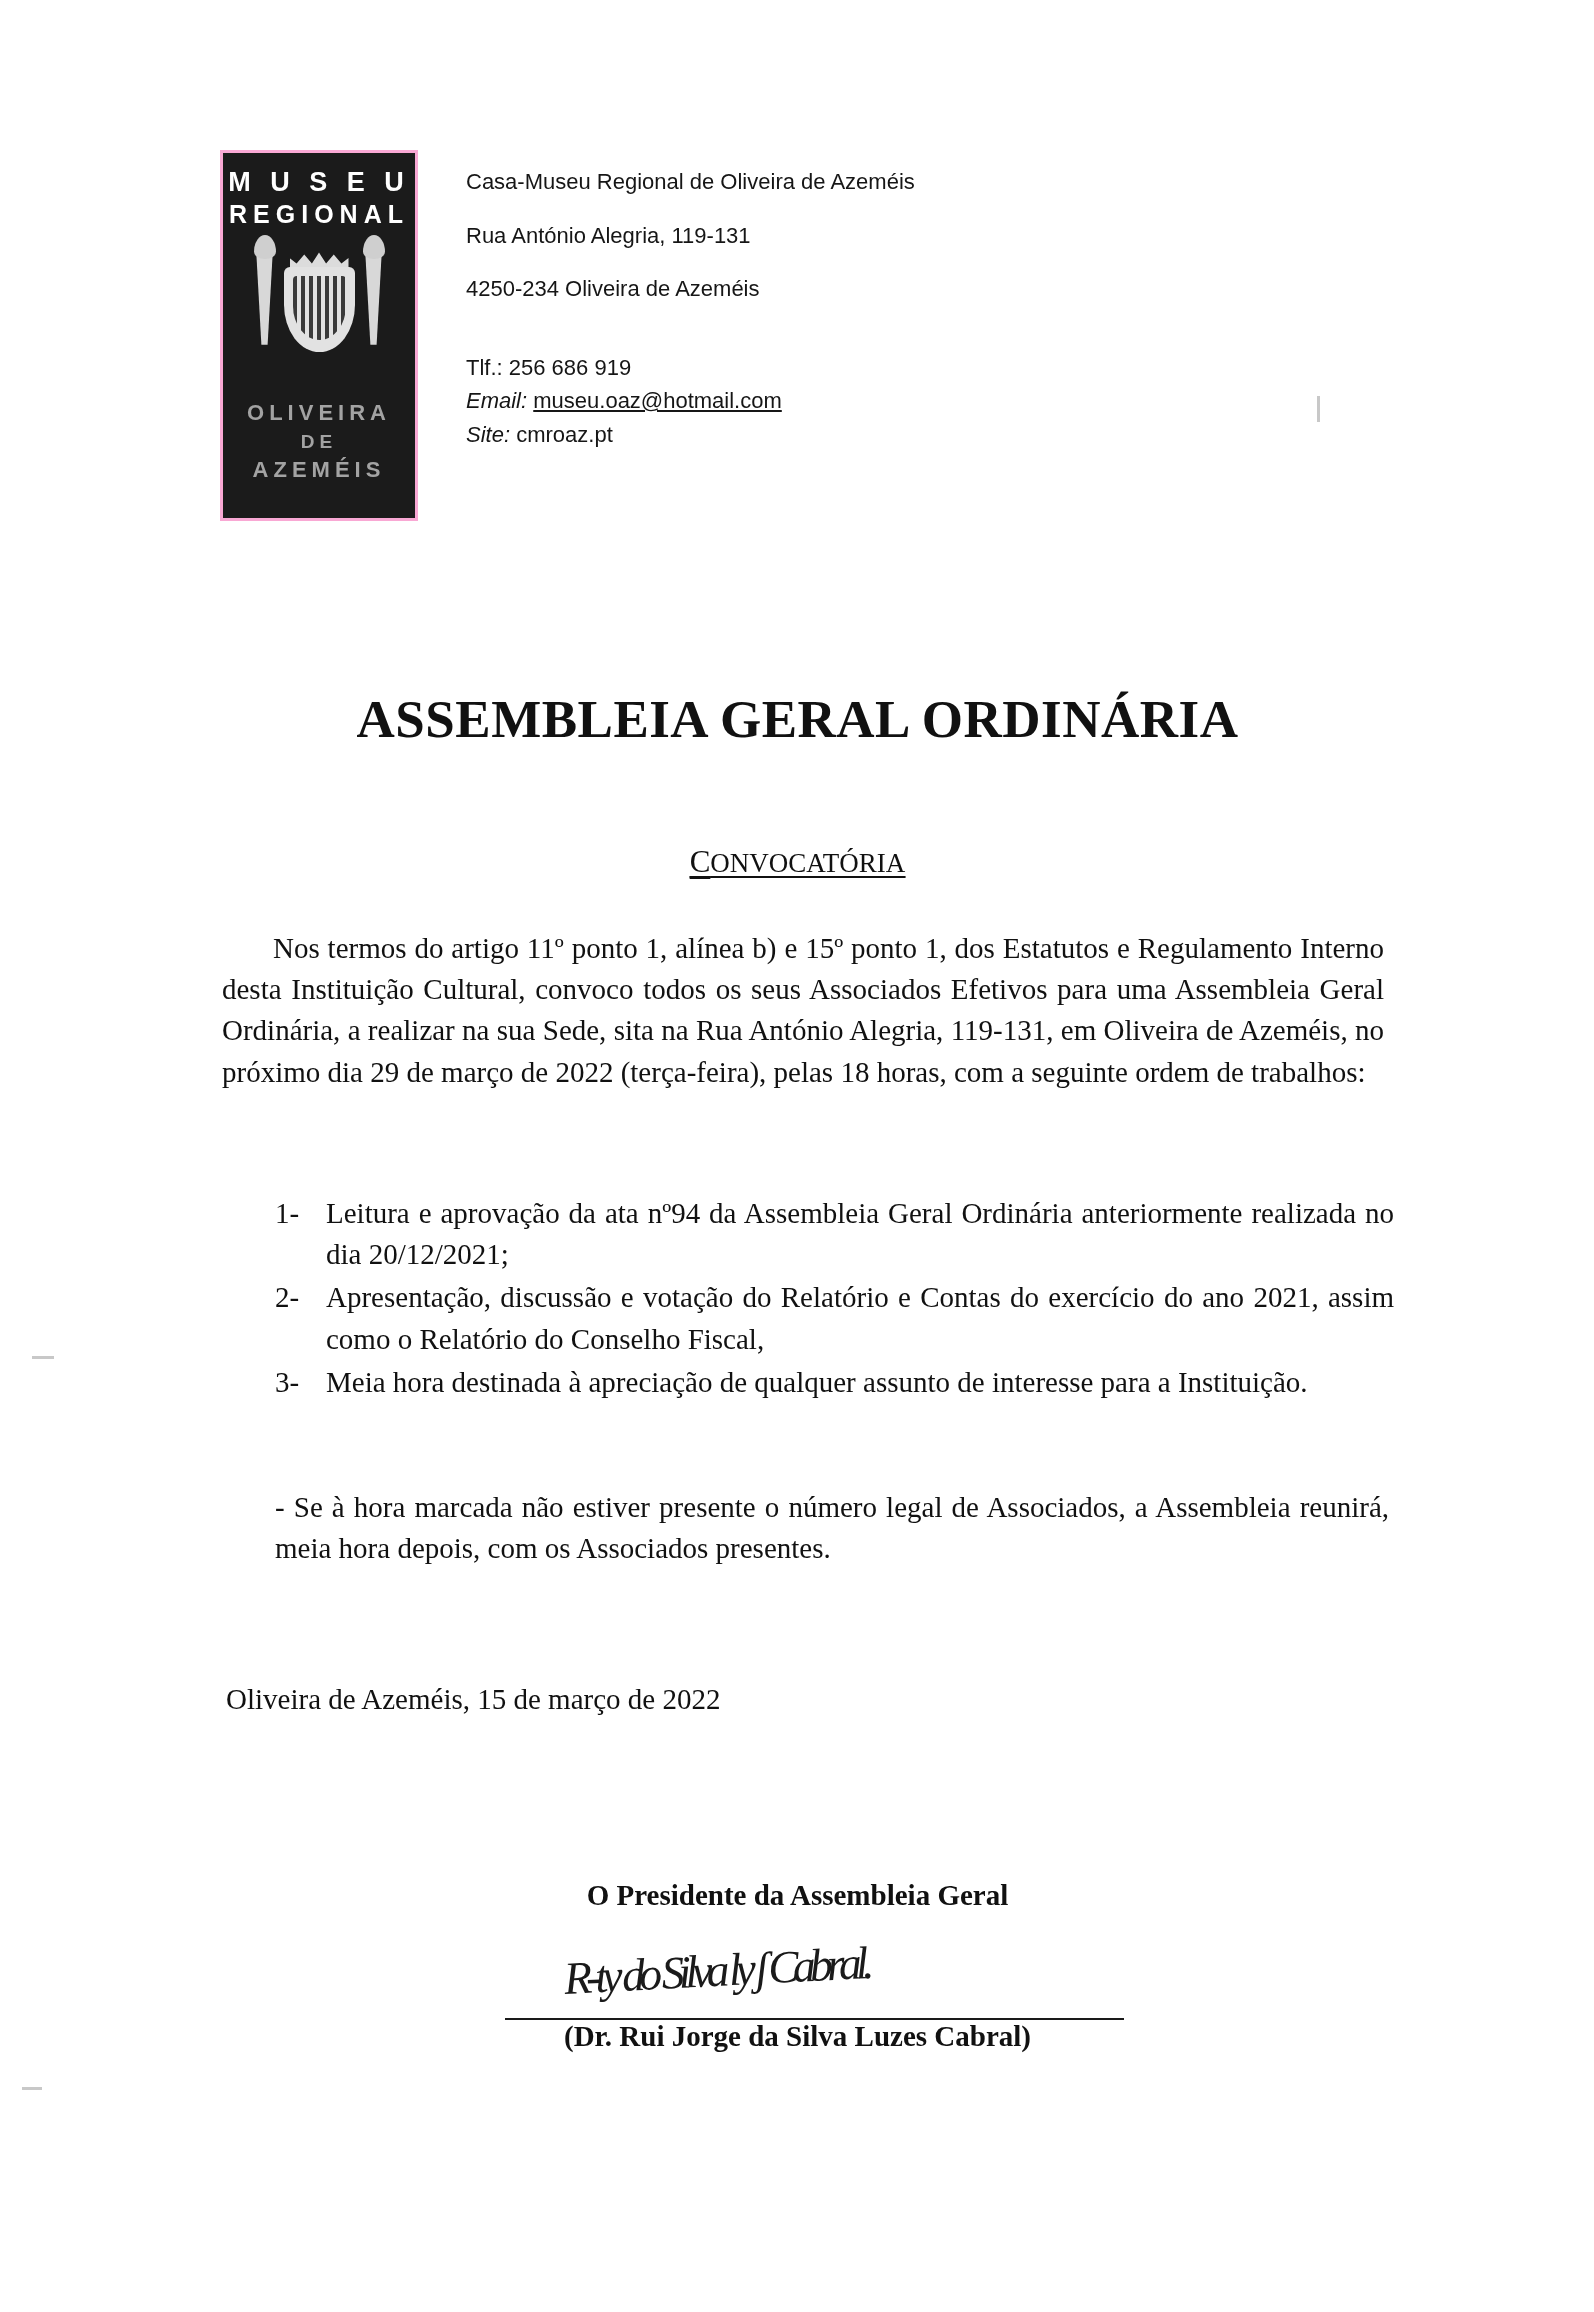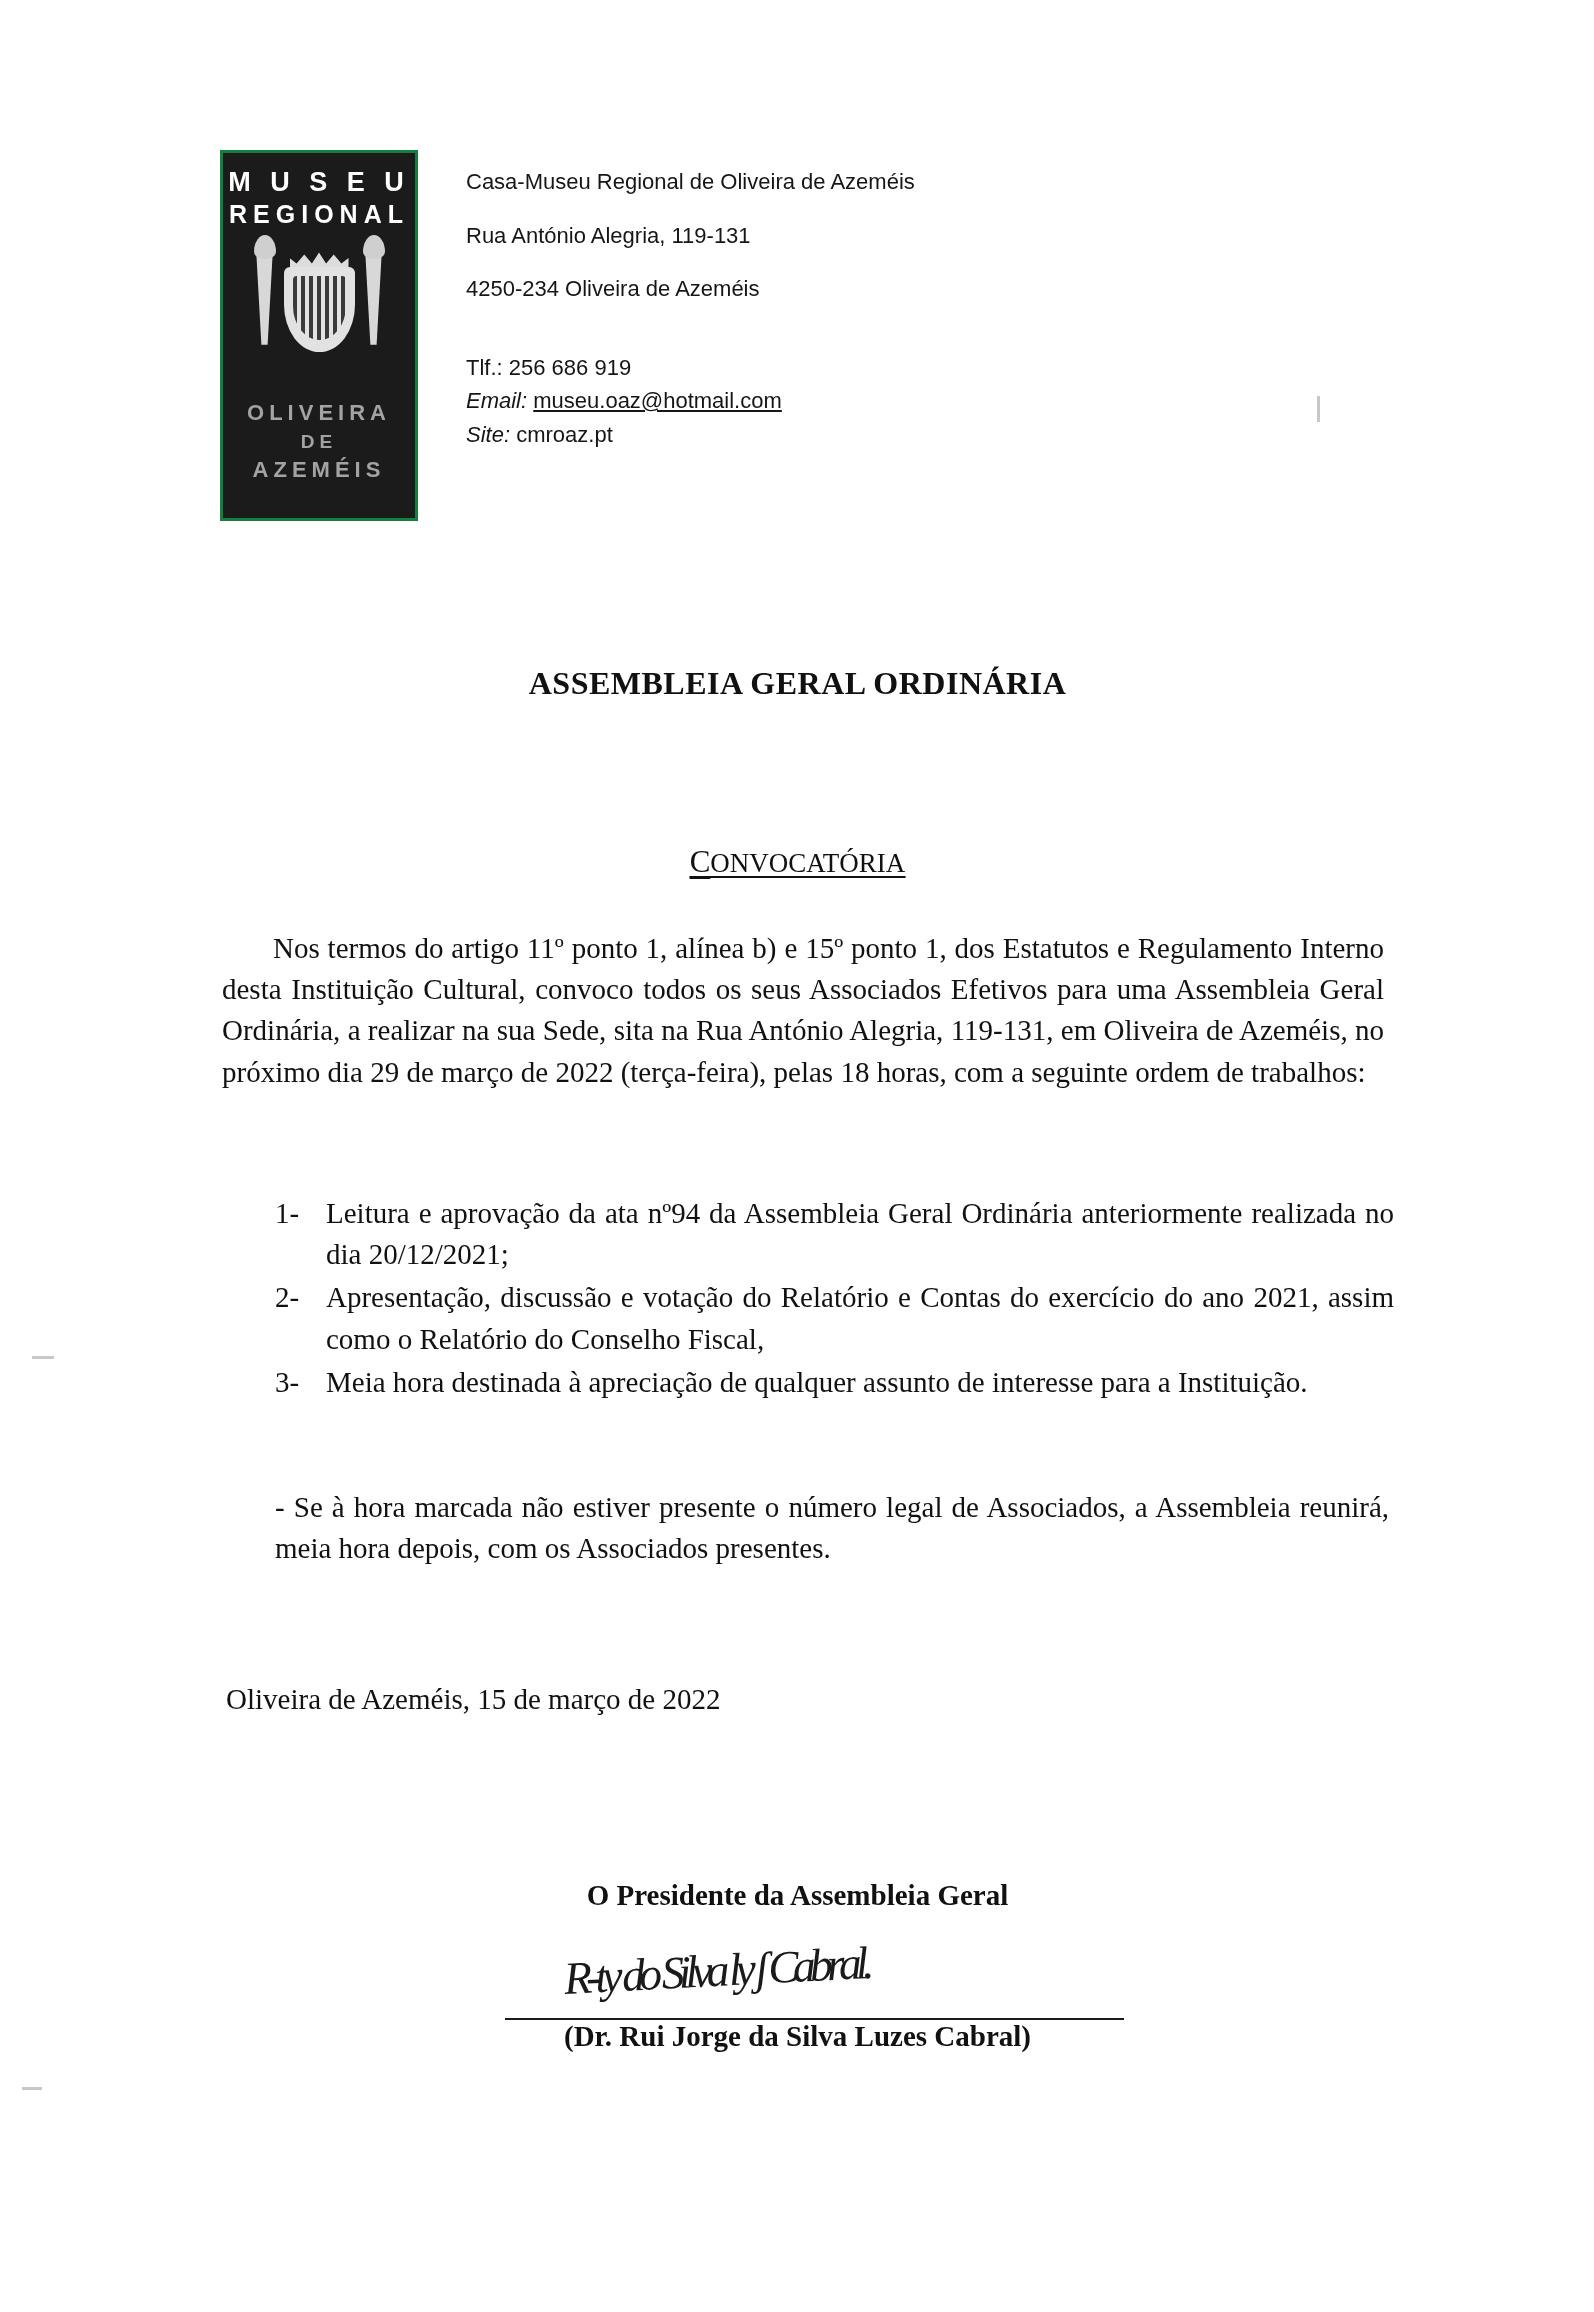--- a/index.html
+++ b/index.html
@@ -29,21 +29,21 @@
     left: 220px;
     top: 150px;
     display: flex;
     align-items: flex-start;
   }
 
   .logo {
     width: 198px;
     height: 371px;
     background: #1b1b1b;
-    border: 3px solid #15803d;
+    border: 3px solid #f9a8d4;
     box-sizing: border-box;
     display: flex;
     flex-direction: column;
     align-items: center;
     justify-content: flex-start;
     padding-top: 14px;
     position: relative;
     overflow: hidden;
   }
   .logo .l-line1,
@@ -145,25 +145,25 @@
   .addr .email-link {
     text-decoration: underline;
     color: #161616;
   }
 
   
   .doc-title {
     position: absolute;
     left: 0;
     right: 0;
-    top: 665px;
+    top: 689px;
     text-align: center;
     font-family: "Liberation Serif", serif;
     font-weight: bold;
-    font-size: 32px;
+    font-size: 53px;
     letter-spacing: 0.5px;
   }
 
   .subtitle {
     position: absolute;
     left: 0;
     right: 0;
     top: 844px;
     text-align: center;
     font-family: "Liberation Serif", serif;

